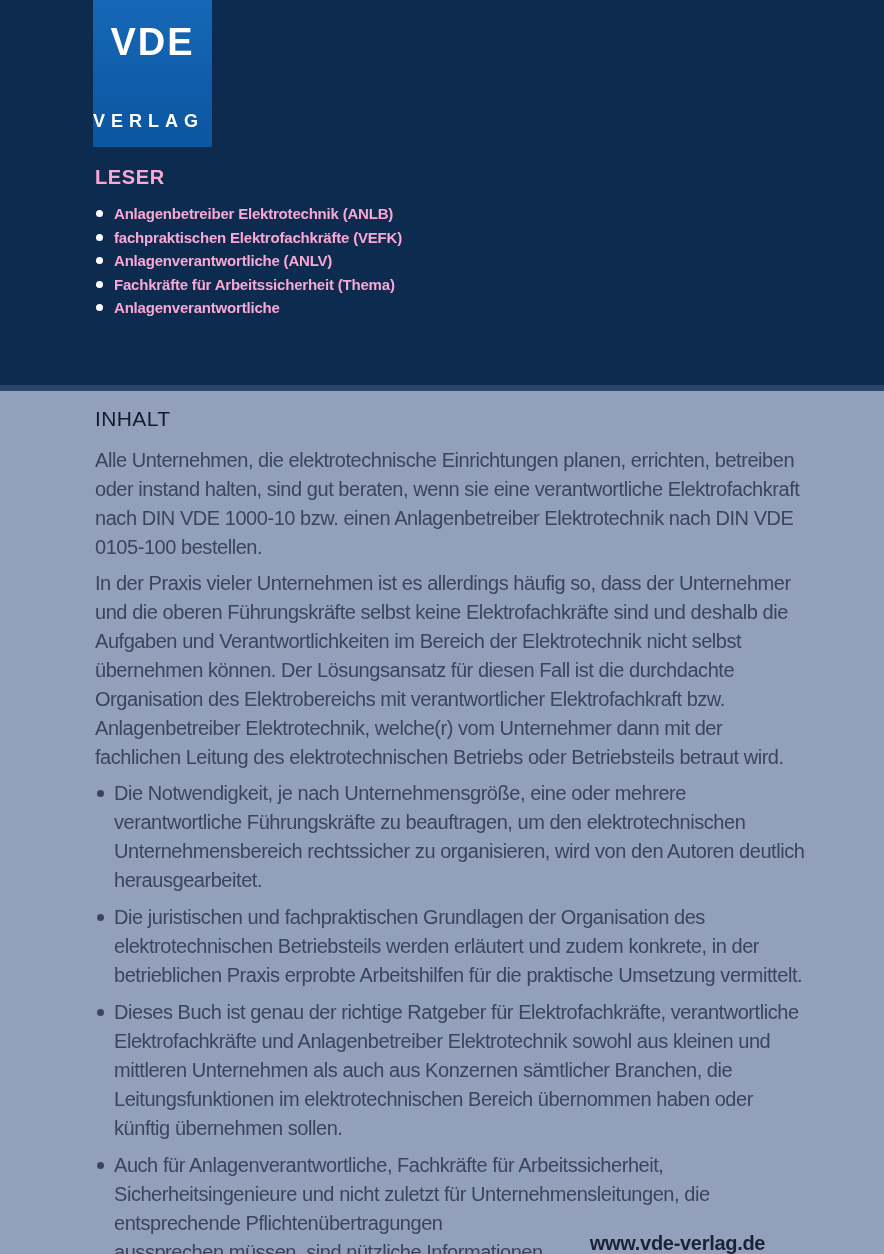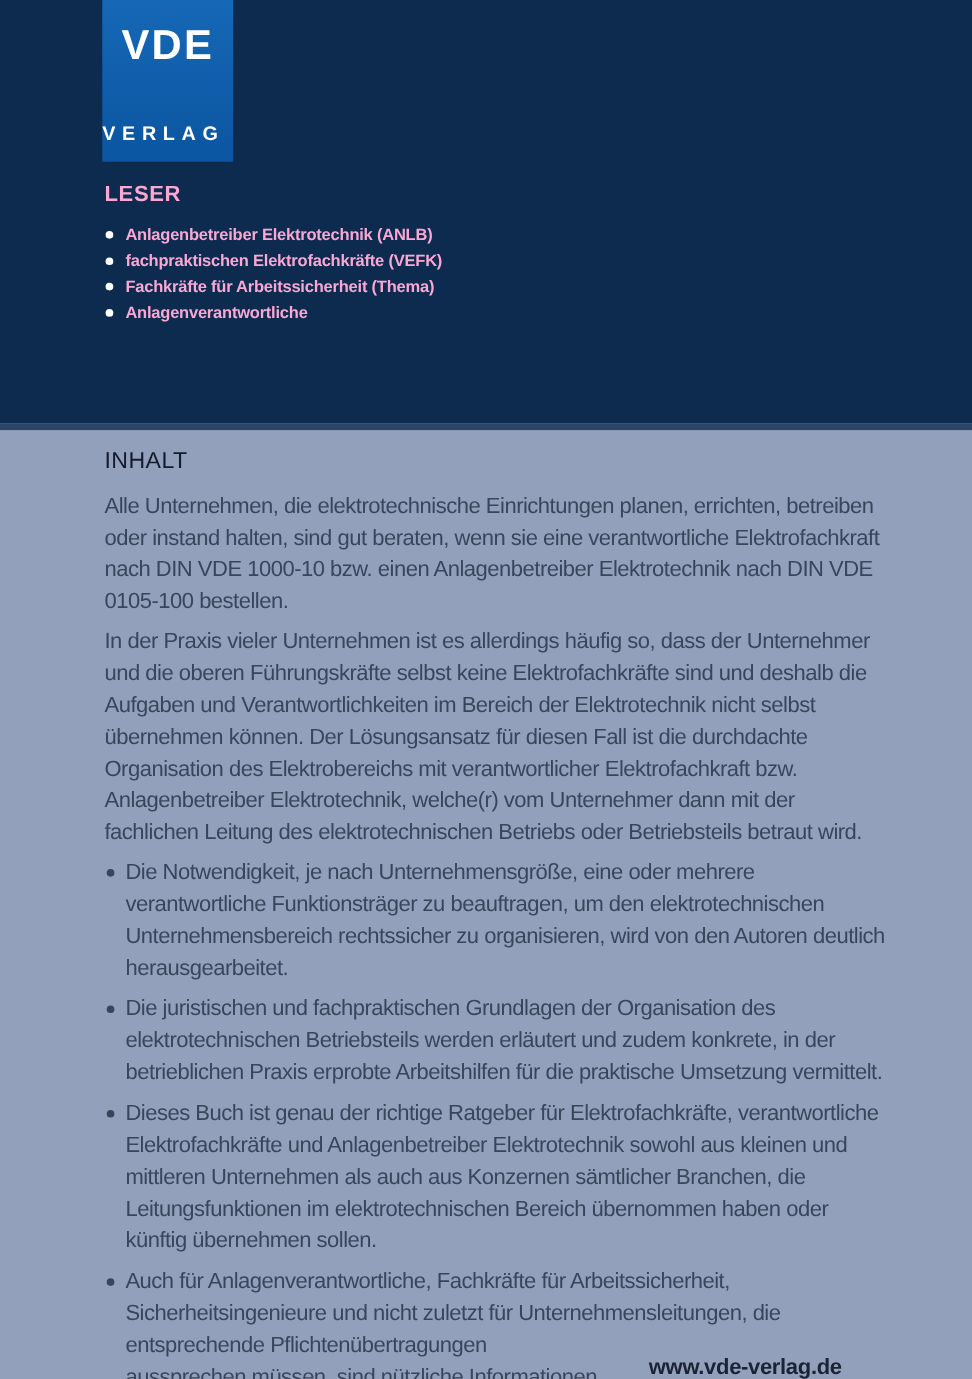--- a/index.html
+++ b/index.html
@@ -59,40 +59,44 @@
       <div class="leser-item">
         <span class="dot"></span>
         <span>Anlagenbetreiber Elektrotechnik (ANLB)</span>
       </div>
       <div class="leser-item">
         <span class="dot"></span>
         <span>fachpraktischen Elektrofachkräfte (VEFK)</span>
       </div>
       <div class="leser-item">
         <span class="dot"></span>
+        <span>Anlagenverantwortliche (ANLV)</span>
+      </div>
+      <div class="leser-item">
+        <span class="dot"></span>
         <span>Fachkräfte für Arbeitssicherheit (Thema)</span>
       </div>
       <div class="leser-item">
         <span class="dot"></span>
         <span>Anlagenverantwortliche</span>
       </div>
     </div>
   </div>
 
   <div class="divider"></div>
 
   <div class="inhalt">
     <div class="inhalt-heading">INHALT</div>
 
     <div class="para">Alle Unternehmen, die elektrotechnische Einrichtungen planen, errichten, betreiben oder instand halten, sind gut beraten, wenn sie eine verantwortliche Elektrofachkraft nach DIN VDE 1000-10 bzw. einen Anlagenbetreiber Elektrotechnik nach DIN VDE 0105-100 bestellen.</div>
     <div class="para">In der Praxis vieler Unternehmen ist es allerdings häufig so, dass der Unternehmer und die oberen Führungskräfte selbst keine Elektrofachkräfte sind und deshalb die Aufgaben und Verantwortlichkeiten im Bereich der Elektrotechnik nicht selbst übernehmen können. Der Lösungsansatz für diesen Fall ist die durchdachte Organisation des Elektrobereichs mit verantwortlicher Elektrofachkraft bzw. Anlagenbetreiber Elektrotechnik, welche(r) vom Unternehmer dann mit der fachlichen Leitung des elektrotechnischen Betriebs oder Betriebsteils betraut wird.</div>
 
     <div class="bullet">
       <span class="dot"></span>
-      <span>Die Notwendigkeit, je nach Unternehmensgröße, eine oder mehrere verantwortliche Funktionsträger zu beauftragen, um den elektrotechnischen Unternehmensbereich rechtssicher zu organisieren, wird von den Autoren deutlich herausgearbeitet.</span>
+      <span>Die Notwendigkeit, je nach Unternehmensgröße, eine oder mehrere verantwortliche Führungskräfte zu beauftragen, um den elektrotechnischen Unternehmensbereich rechtssicher zu organisieren, wird von den Autoren deutlich herausgearbeitet.</span>
     </div>
     <div class="bullet">
       <span class="dot"></span>
       <span>Die juristischen und fachpraktischen Grundlagen der Organisation des elektrotechnischen Betriebsteils werden erläutert und zudem konkrete, in der betrieblichen Praxis erprobte Arbeitshilfen für die praktische Umsetzung vermittelt.</span>
     </div>
     <div class="bullet">
       <span class="dot"></span>
       <span>Dieses Buch ist genau der richtige Ratgeber für Elektrofachkräfte, verantwortliche Elektrofachkräfte und Anlagenbetreiber Elektrotechnik sowohl aus kleinen und mittleren Unternehmen als auch aus Konzernen sämtlicher Branchen, die Leitungsfunktionen im elektrotechnischen Bereich übernommen haben oder künftig übernehmen sollen.</span>
     </div>
 

